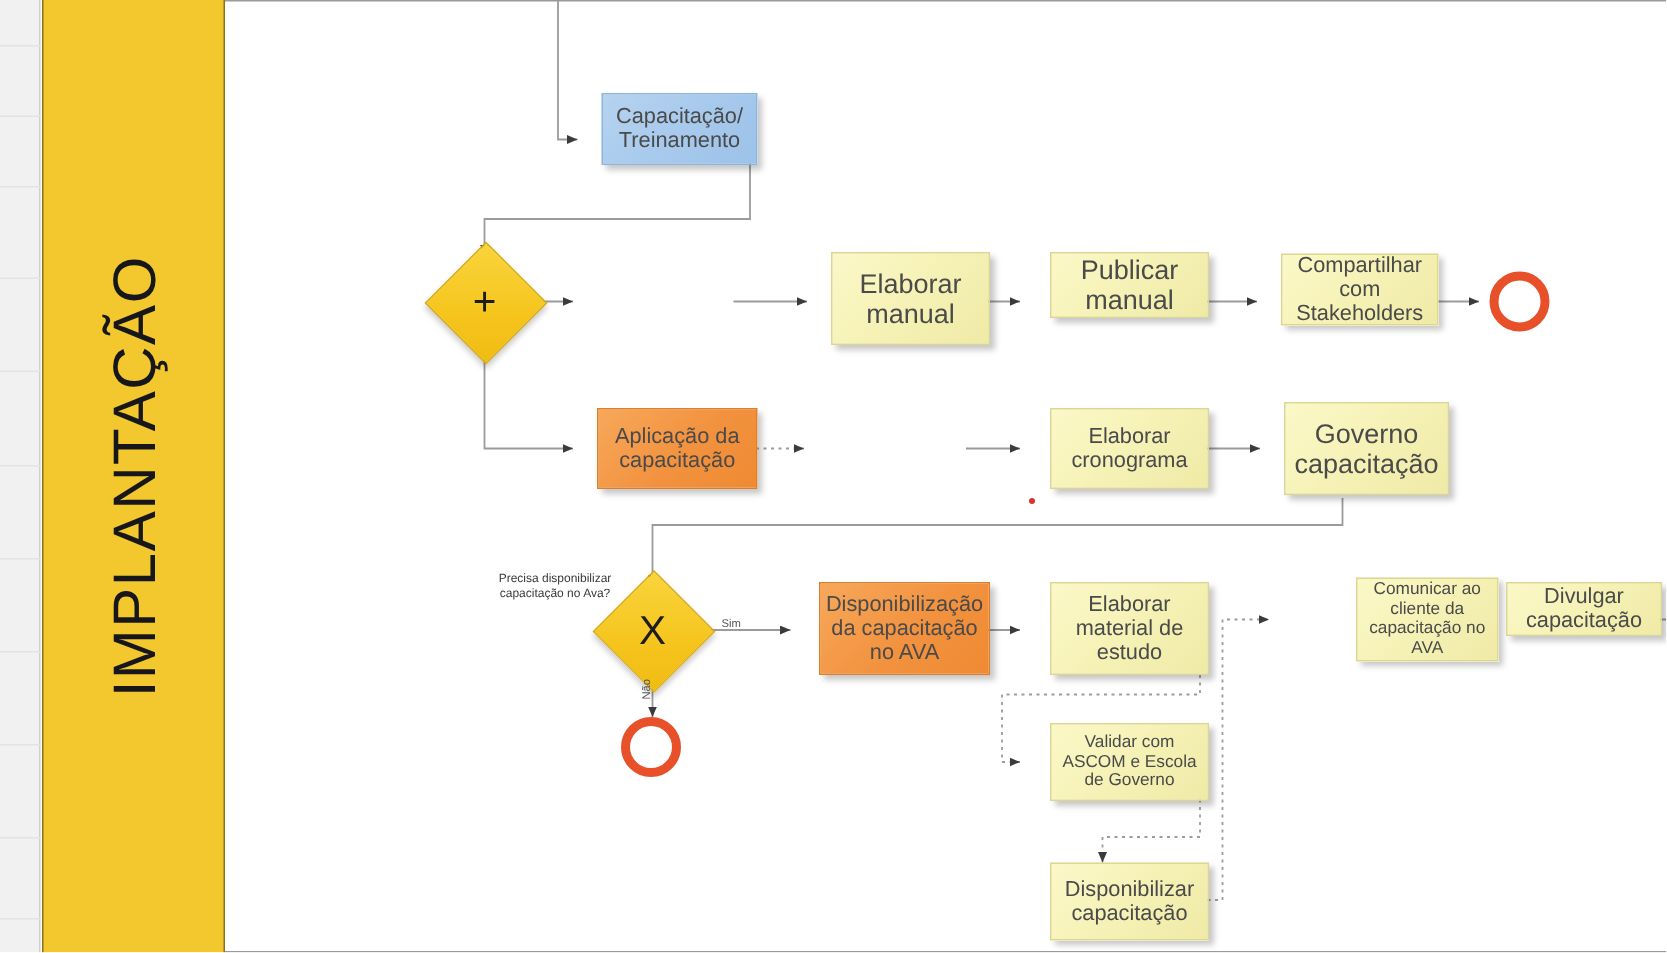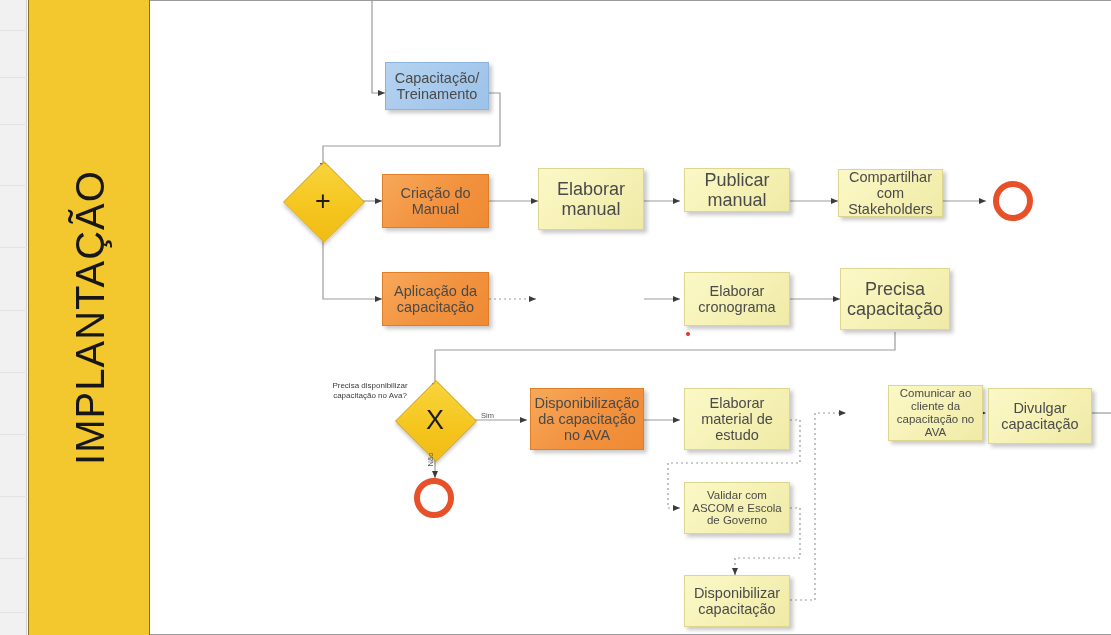--- a/index.html
+++ b/index.html
@@ -71,20 +71,21 @@
     position: absolute;
     box-sizing: border-box;
     display: flex;
     align-items: center;
     justify-content: center;
     text-align: center;
     color: #4a4a4a;
     line-height: 1.12;
     box-shadow: 3px 3px 4px rgba(0,0,0,0.22);
     padding: 2px 0;
+    margin-left: 16px;
   }
   .task-yellow {
     background: linear-gradient(135deg, #fbf8c8 0%, #f5f1b4 55%, #efeaa6 100%);
     border: 1px solid #dcd68f;
   }
   .task-orange {
     background: linear-gradient(135deg, #f7a85a 0%, #f2923f 55%, #ef8a32 100%);
     border: 1px solid #e07e28;
     color: #4a4a4a;
   }
@@ -228,24 +229,20 @@
   <div class="node task-blue fs-md" style="left:385px; top:62px; width:104px; height:48px;">
     <span style="white-space:pre-line">Capacitação/
 Treinamento</span>
   </div>
 
   <div class="gateway" style="left:295px; top:173px;"></div>
   <div class="gateway-glyph" style="left:295px; top:173px;">
     <span>+</span>
   </div>
 
-  <div class="node task-orange fs-md" style="left:382px; top:174px; width:107px; height:54px;">
-    <span style="white-space:pre-line">Criação do
-Manual</span>
-  </div>
 
   <div class="node task-yellow fs-lg" style="left:538px; top:168px; width:106px; height:62px;">
     <span style="white-space:pre-line">Elaborar
 manual</span>
   </div>
 
   <div class="node task-yellow fs-lg" style="left:684px; top:168px; width:106px; height:44px;">
     <span style="white-space:pre-line">Publicar
 manual</span>
   </div>
@@ -264,21 +261,21 @@
   </div>
 
 
   <div class="node task-yellow fs-md" style="left:684px; top:272px; width:106px; height:54px;">
     <span style="white-space:pre-line">Elaborar
 cronograma</span>
   </div>
   <div class="red-dot" style="left:686px; top:332px;"></div>
 
   <div class="node task-yellow fs-lg" style="left:840px; top:268px; width:110px; height:62px;">
-    <span style="white-space:pre-line">Precisa
+    <span style="white-space:pre-line">Governo
 capacitação</span>
   </div>
 
   <div class="gw-question" style="left:322px; top:381px;">Precisa disponibilizar capacitação no Ava?</div>
 
   <div class="gateway" style="left:407px; top:392px;"></div>
   <div class="gateway-glyph" style="left:407px; top:392px;">
     <span>X</span>
   </div>
 
@@ -299,21 +296,21 @@
 estudo</span>
   </div>
 
   <div class="node task-yellow fs-sm" style="left:888px; top:385px; width:95px; height:56px;">
     <span style="white-space:pre-line">Comunicar ao
 cliente da
 capacitação no
 AVA</span>
   </div>
 
-  <div class="node task-yellow fs-md" style="left:988px; top:388px; width:104px; height:56px;">
+  <div class="node task-yellow fs-md" style="left:988px; top:388px; width:104px; height:36px;">
     <span style="white-space:pre-line">Divulgar
 capacitação</span>
   </div>
 
   <div class="node task-yellow fs-sm" style="left:684px; top:482px; width:106px; height:52px;">
     <span style="white-space:pre-line">Validar com
 ASCOM e Escola
 de Governo</span>
   </div>
 

